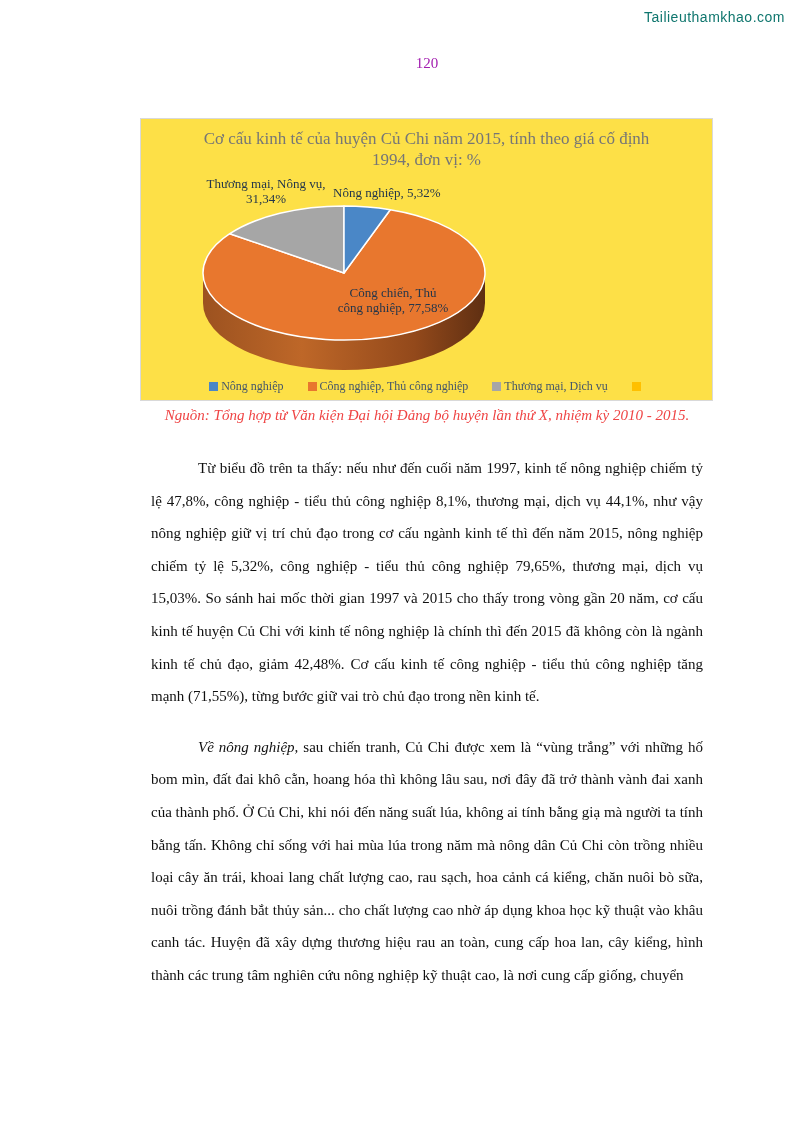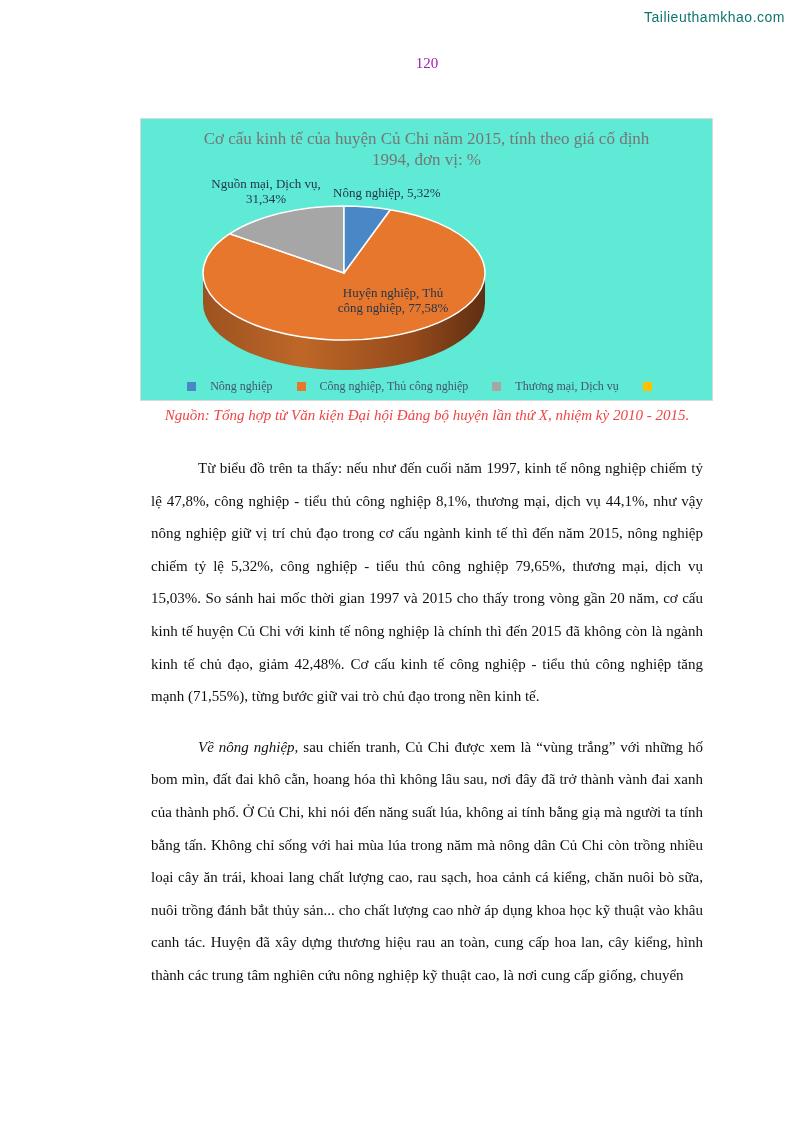--- a/index.html
+++ b/index.html
@@ -12,37 +12,37 @@
     font-family:"Liberation Sans", sans-serif;
     font-size:14px; color:#0f766e; letter-spacing:0.5px;
   }
   .page-number {
     position:absolute; top:55px; left:379px; width:96px;
     text-align:center; font-size:15px; color:#a21caf;
   }
   
   .chart-box {
     position:absolute; left:140px; top:118px; width:571px; height:281px;
-    border:1px solid #d9d9d9; background:#5eead4;
+    border:1px solid #d9d9d9; background:#fde047;
   }
   .chart-title {
     position:absolute; top:9px; left:55px; right:55px;
     text-align:center; font-size:17px; line-height:21px; color:#767676;
   }
   .pie-svg { position:absolute; left:0; top:0; }
   .lbl { position:absolute; font-size:13px; line-height:15px; color:#24364a; }
   .lbl-trade    { left:45px;  top:57px;  width:160px; text-align:center; }
   .lbl-agri     { left:192px; top:66px;  white-space:nowrap; }
   .lbl-industry { left:166px; top:166px; width:172px; text-align:center; }
   .legend-row {
     position:absolute; left:0; right:0; bottom:6px;
     display:flex; justify-content:center; align-items:center; gap:24px;
     font-size:12px; color:#44566a;
   }
-  .legend-item { display:flex; align-items:center; gap:14px; }
+  .legend-item { display:flex; align-items:center; gap:3px; }
   .swatch { width:9px; height:9px; flex:0 0 9px; }
   
   .caption {
     position:absolute; left:133px; top:407px; width:588px;
     text-align:center; font-style:italic; font-size:15px; color:#ef4444;
   }
   .body-text {
     position:absolute; left:133px; top:434px; width:588px;
     font-size:15px; color:#101010;
   }
@@ -71,26 +71,26 @@
     </defs>
 
     <path d="M 62 154 A 141 67 0 0 0 344 154 L 344 184 A 141 67 0 0 1 62 184 Z" fill="url(#rimGrad)" stroke="none"></path>
 
     <path d="M 203 154 L 249.26 90.71 A 141 67 0 1 1 88.78 114.72 Z" stroke="#ffffff" stroke-width="1.5" stroke-linejoin="round" fill="#e8772e"></path>
     <path d="M 203 154 L 88.78 114.72 A 141 67 0 0 1 203 87 Z" stroke="#ffffff" stroke-width="1.5" stroke-linejoin="round" fill="#a6a6a6"></path>
     <path d="M 203 154 L 203 87 A 141 67 0 0 1 249.26 90.71 Z" stroke="#ffffff" stroke-width="1.5" stroke-linejoin="round" fill="#4a87c7"></path>
   </svg>
 
   <div class="lbl lbl-trade">
-    <div>Nguồn mại, Dịch vụ,</div>
+    <div>Thương mại, Nông vụ,</div>
     <div>31,34%</div>
   </div>
   <div class="lbl lbl-agri">Nông nghiệp, 5,32%</div>
   <div class="lbl lbl-industry">
-    <div>Huyện nghiệp, Thủ</div>
+    <div>Công chiến, Thủ</div>
     <div>công nghiệp, 77,58%</div>
   </div>
 
   <div class="legend-row">
     <div class="legend-item">
       <span class="swatch" style="background: rgb(74, 135, 199);"></span>
       <span>Nông nghiệp</span>
     </div>
     <div class="legend-item">
       <span class="swatch" style="background: rgb(232, 119, 46);"></span>

